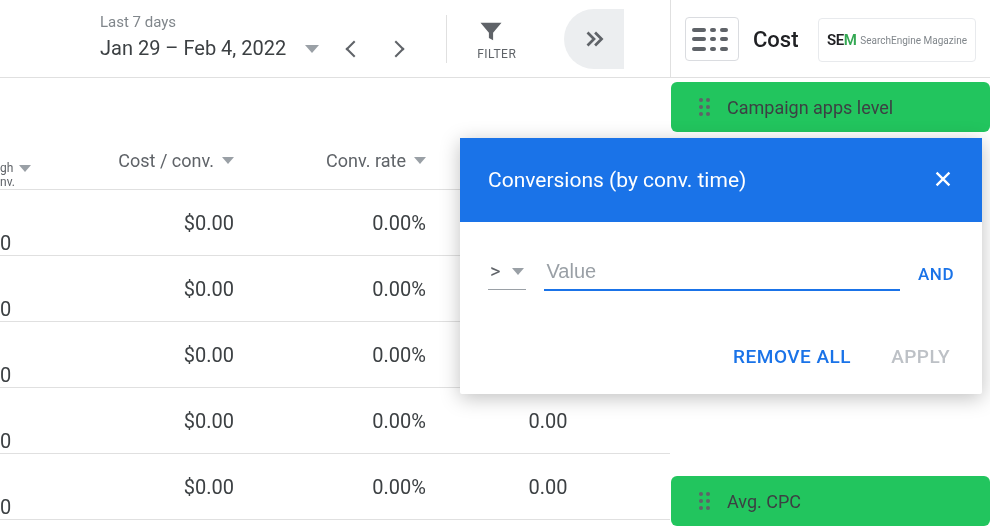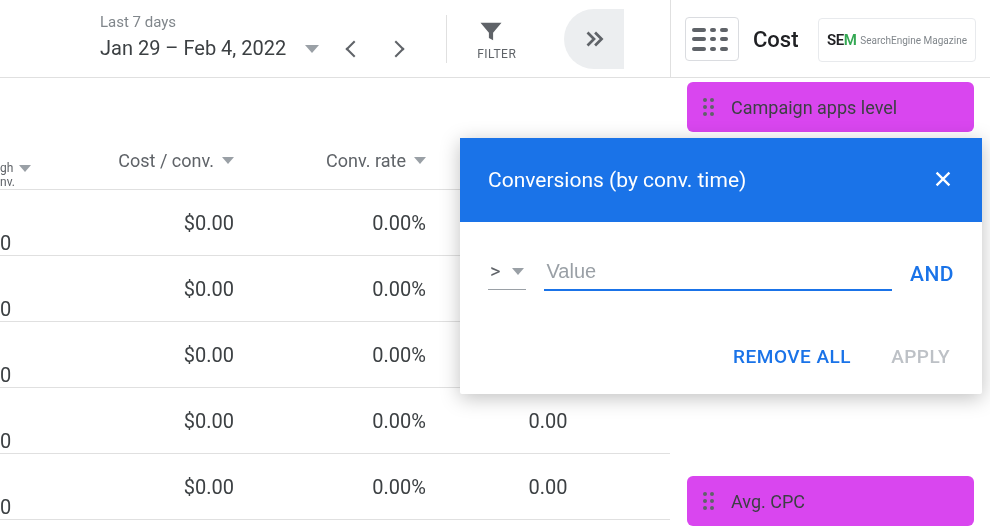--- a/index.html
+++ b/index.html
@@ -94,21 +94,21 @@
   .sort-caret { width:0;height:0;border-left:6px solid transparent;border-right:6px solid transparent;border-top:7px solid #9aa0a6;}
 
   .data-row {
     height:66px; border-bottom:1px solid #e0e0e0; display:flex; font-size:20px; color:#3c4043;
   }
 
   
   .metric-list { position:absolute; left:671px; top:78px; right:0; }
   .metric-item {
     height:50px; display:flex; align-items:center; gap:14px;
-    padding-left:16px; margin:4px 16px; border-radius:6px; background:#d946ef;
+    padding-left:28px; margin:4px 0; border-radius:6px; background:#22c55e;
     color:#3c4043; font-size:18px; cursor:grab;
   }
   .grip { width:14px; display:flex; flex-wrap:wrap; gap:3px;}
   .grip span{width:4px;height:4px;background:#5f6368;border-radius:50%;}
   .spacer { height:336px; }
 
   
   .dialog {
     position:absolute; left:460px; top:138px; width:522px;
     background:#fff; box-shadow:0 4px 20px rgba(0,0,0,0.25); border-radius:2px;
@@ -124,21 +124,21 @@
     padding:34px 28px 10px 28px; display:flex; align-items:center; gap:18px;
   }
   .op-select { display:flex; align-items:center; gap:12px; color:#5f6368; font-size:20px;
     border-bottom:1px solid #9aa0a6; padding:2px 2px 6px 2px; cursor:pointer;}
   .op-caret {width:0;height:0;border-left:6px solid transparent;border-right:6px solid transparent;border-top:7px solid #9aa0a6;}
   .val-input {
     flex:1; border:none; outline:none; border-bottom:2px solid #1a73e8;
     font-size:20px; padding:4px 2px 6px 2px; color:#3c4043;
   }
   .val-input::placeholder{color:#9aa0a6;}
-  .and-btn { color:#1a73e8; font-weight:500; font-size:21px; letter-spacing:0.5px; cursor:pointer;}
+  .and-btn { color:#1a73e8; font-weight:500; font-size:17px; letter-spacing:0.5px; cursor:pointer;}
   .dlg-foot {
     display:flex; justify-content:flex-end; gap:40px;
     padding:44px 32px 26px 32px; font-size:19px; font-weight:500; letter-spacing:0.5px;
   }
   .btn-remove { color:#1a73e8; cursor:pointer;}
   .btn-apply  { color:#bdc1c6; cursor:default;}
 </style>
 </head>
 <body>
 

